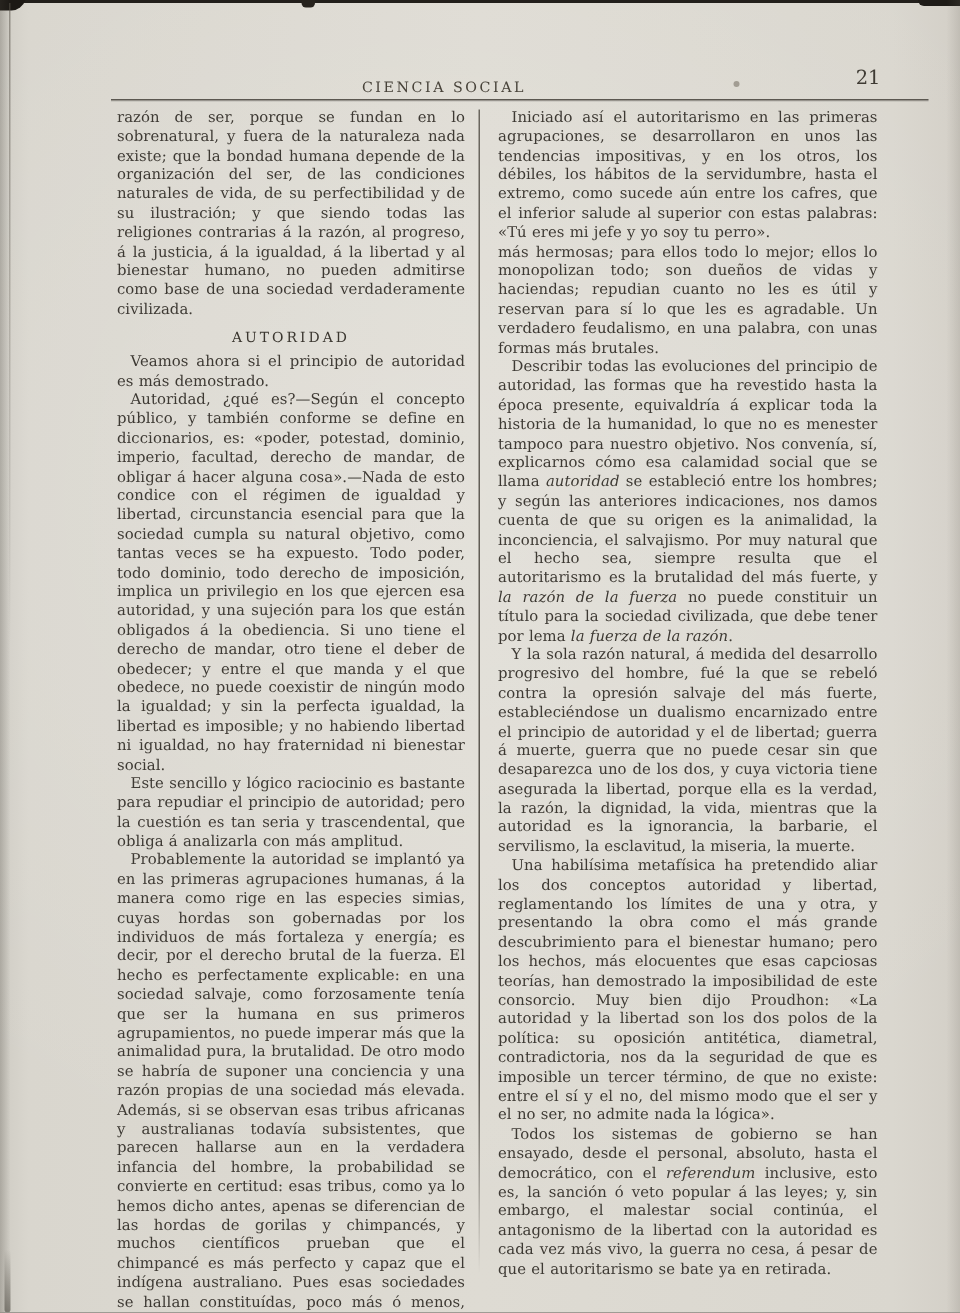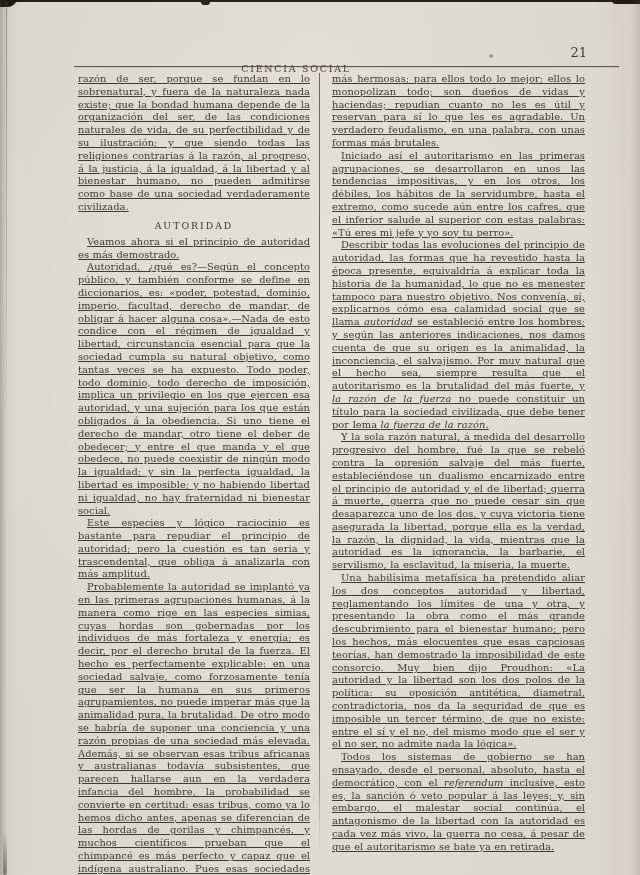--- a/index.html
+++ b/index.html
@@ -20,35 +20,35 @@
   .edge-left-shade { position:absolute; top:0; left:0; width:7px; height:100%;
     background:linear-gradient(90deg, rgba(70,66,58,.26), rgba(70,66,58,0)); }
   .edge-left-crease { position:absolute; top:2px; left:6px; width:1px; height:430px;
     background:linear-gradient(rgba(90,85,76,.55), rgba(90,85,76,0)); }
   .edge-right-shade { position:absolute; top:0; right:0; width:9px; height:100%;
     background:linear-gradient(270deg, rgba(110,105,95,.18), rgba(110,105,95,0)); }
   .smudge-bottom-left { position:absolute; bottom:0; left:3px; width:4px; height:42px; border-radius:2px;
     background:linear-gradient(rgba(60,56,48,0), rgba(60,56,48,.55)); }
   
   .running-header { position:absolute; top:47px; left:0; right:0; height:18px; }
-  .journal-title { position:absolute; left:178px; width:236px; top:16px; text-align:center;
+  .journal-title { position:absolute; left:178px; width:236px; top:6px; text-align:center;
     font-size:9.5px; letter-spacing:1.7px; color:#474239; white-space:nowrap; }
   .page-number { position:absolute; right:53px; top:-2px; font-size:13px; color:#3f3b34; }
   .ink-speck { position:absolute; right:147px; top:7px; width:4px; height:4px; border-radius:50%;
     background:#8d887e; opacity:.75; }
   .header-rule { position:absolute; top:66px; left:74px; right:21px; height:1px; background:#5b5750;
     box-shadow:0 1px 0 rgba(0,0,0,0.08); }
   
   .columns { position:absolute; top:73px; left:78px; display:flex; }
   .col-left  { width:232px; }
   .col-right { width:253px; }
   .col-divider { width:1px; height:776px; margin:0 12px 0 9px;
     background:linear-gradient(#6a665e, #55514a 82%, rgba(85,81,74,0)); }
   .para { margin:0; text-indent:9px; text-align:justify; font-size:9.9px; line-height:12.8px;
-    letter-spacing:.05px; word-spacing:.3px;text-decoration:underline; }
+    letter-spacing:.05px; word-spacing:.3px; }
   .para.no-indent { text-indent:0; }
   .section-heading { margin:6px 0 5px; text-align:center; font-weight:400; font-size:9.3px;
     letter-spacing:2px; color:#3a362f; }
   .para i { font-style:italic; }
 </style>
 </head>
 <body>
 
 <div class="scan-page">
   <div class="edge-top"></div>
@@ -66,26 +66,26 @@
     <div class="page-number">21</div>
   </div>
   <div class="header-rule"></div>
 
   <div class="columns">
     <div class="col col-left">
         <p class="para no-indent"><span>razón de ser, porque se fundan en lo sobrenatural, y fuera de la naturaleza nada existe; que la bondad humana depende de la organización del ser, de las condiciones naturales de vida, de su perfectibilidad y de su ilustración; y que siendo todas las religiones contrarias á la razón, al progreso, á la justicia, á la igualdad, á la libertad y al bienestar humano, no pueden admitirse como base de una sociedad verdaderamente civilizada.</span></p>
         <h3 class="section-heading"><span>AUTORIDAD</span></h3>
         <p class="para"><span>Veamos ahora si el principio de autoridad es más demostrado.</span></p>
         <p class="para"><span>Autoridad, ¿qué es?—Según el concepto público, y también conforme se define en diccionarios, es: «poder, potestad, dominio, imperio, facultad, derecho de mandar, de obligar á hacer alguna cosa».—Nada de esto condice con el régimen de igualdad y libertad, circunstancia esencial para que la sociedad cumpla su natural objetivo, como tantas veces se ha expuesto. Todo poder, todo dominio, todo derecho de imposición, implica un privilegio en los que ejercen esa autoridad, y una sujeción para los que están obligados á la obediencia. Si uno tiene el derecho de mandar, otro tiene el deber de obedecer; y entre el que manda y el que obedece, no puede coexistir de ningún modo la igualdad; y sin la perfecta igualdad, la libertad es imposible; y no habiendo libertad ni igualdad, no hay fraternidad ni bienestar social.</span></p>
-        <p class="para"><span>Este especies y lógico raciocinio es bastante para repudiar el principio de autoridad; pero la cuestión es tan seria y trascendental, que obliga á analizarla con más amplitud.</span></p>
+        <p class="para"><span>Este sencillo y lógico raciocinio es bastante para repudiar el principio de autoridad; pero la cuestión es tan seria y trascendental, que obliga á analizarla con más amplitud.</span></p>
         <p class="para"><span>Probablemente la autoridad se implantó ya en las primeras agrupaciones humanas, á la manera como rige en las especies simias, cuyas hordas son gobernadas por los individuos de más fortaleza y energía; es decir, por el derecho brutal de la fuerza. El hecho es perfectamente explicable: en una sociedad salvaje, como forzosamente tenía que ser la humana en sus primeros agrupamientos, no puede imperar más que la animalidad pura, la brutalidad. De otro modo se habría de suponer una conciencia y una razón propias de una sociedad más elevada. Además, si se observan esas tribus africanas y australianas todavía subsistentes, que parecen hallarse aun en la verdadera infancia del hombre, la probabilidad se convierte en certitud: esas tribus, como ya lo hemos dicho antes, apenas se diferencian de las hordas de gorilas y chimpancés, y muchos científicos prueban que el chimpancé es más perfecto y capaz que el indígena australiano. Pues esas sociedades se hallan constituídas, poco más ó menos, como nuestros parientes simios, dominadas por jefes, los más valientes, robustos y astutos; para ellos son los frutos y manjares más sabrosos; para ellos las mujeres</span></p>
       </div>
     <div class="col-divider"></div>
     <div class="col col-right">
+        <p class="para"><span>Iniciado así el autoritarismo en las primeras agrupaciones, se desarrollaron en unos las tendencias impositivas, y en los otros, los débiles, los hábitos de la servidumbre, hasta el extremo, como sucede aún entre los cafres, que el inferior salude al superior con estas palabras: «Tú eres mi jefe y yo soy tu perro».</span></p>
         <p class="para no-indent"><span>más hermosas; para ellos todo lo mejor; ellos lo monopolizan todo; son dueños de vidas y haciendas; repudian cuanto no les es útil y reservan para sí lo que les es agradable. Un verdadero feudalismo, en una palabra, con unas formas más brutales.</span></p>
-        <p class="para"><span>Iniciado así el autoritarismo en las primeras agrupaciones, se desarrollaron en unos las tendencias impositivas, y en los otros, los débiles, los hábitos de la servidumbre, hasta el extremo, como sucede aún entre los cafres, que el inferior salude al superior con estas palabras: «Tú eres mi jefe y yo soy tu perro».</span></p>
         <p class="para"><span>Describir todas las evoluciones del principio de autoridad, las formas que ha revestido hasta la época presente, equivaldría á explicar toda la historia de la humanidad, lo que no es menester tampoco para nuestro objetivo. Nos convenía, sí, explicarnos cómo esa calamidad social que se llama </span><i>autoridad</i><span> se estableció entre los hombres; y según las anteriores indicaciones, nos damos cuenta de que su origen es la animalidad, la inconciencia, el salvajismo. Por muy natural que el hecho sea, siempre resulta que el autoritarismo es la brutalidad del más fuerte, y </span><i>la razón de la fuerza</i><span> no puede constituir un título para la sociedad civilizada, que debe tener por lema </span><i>la fuerza de la razón</i><span>.</span></p>
         <p class="para"><span>Y la sola razón natural, á medida del desarrollo progresivo del hombre, fué la que se rebeló contra la opresión salvaje del más fuerte, estableciéndose un dualismo encarnizado entre el principio de autoridad y el de libertad; guerra á muerte, guerra que no puede cesar sin que desaparezca uno de los dos, y cuya victoria tiene asegurada la libertad, porque ella es la verdad, la razón, la dignidad, la vida, mientras que la autoridad es la ignorancia, la barbarie, el servilismo, la esclavitud, la miseria, la muerte.</span></p>
         <p class="para"><span>Una habilísima metafísica ha pretendido aliar los dos conceptos autoridad y libertad, reglamentando los límites de una y otra, y presentando la obra como el más grande descubrimiento para el bienestar humano; pero los hechos, más elocuentes que esas capciosas teorías, han demostrado la imposibilidad de este consorcio. Muy bien dijo Proudhon: «La autoridad y la libertad son los dos polos de la política: su oposición antitética, diametral, contradictoria, nos da la seguridad de que es imposible un tercer término, de que no existe: entre el sí y el no, del mismo modo que el ser y el no ser, no admite nada la lógica».</span></p>
         <p class="para"><span>Todos los sistemas de gobierno se han ensayado, desde el personal, absoluto, hasta el democrático, con el </span><i>referendum</i><span> inclusive, esto es, la sanción ó veto popular á las leyes; y, sin embargo, el malestar social continúa, el antagonismo de la libertad con la autoridad es cada vez más vivo, la guerra no cesa, á pesar de que el autoritarismo se bate ya en retirada.</span></p>
       </div>
   </div>
 </div>
 
 </body></html>

